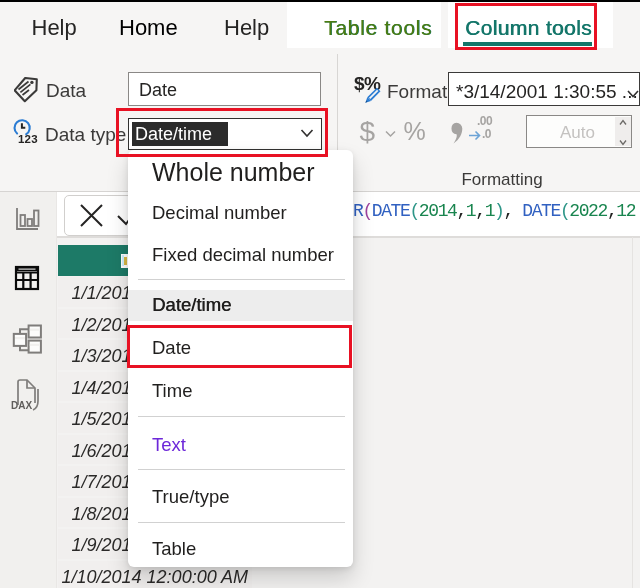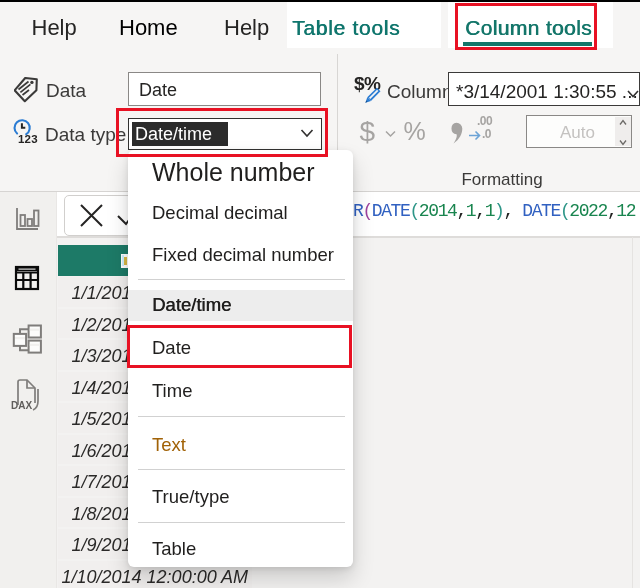--- a/index.html
+++ b/index.html
@@ -11,21 +11,21 @@
 <body>
 
 <div class="abs" style="left:0;top:0;width:640px;height:2px;background:#000;"></div>
 
 <div class="abs" style="left:0;top:2px;width:640px;height:50px;background:#f6f5f4;"></div>
 <div class="abs" style="left:287px;top:2px;width:154px;height:46px;background:#fff;"></div>
 <div class="abs" style="left:448px;top:2px;width:165px;height:46px;background:#fff;"></div>
 <div class="abs" style="left:31.5px;top:15px;font-size:22px;color:#252423;">Help</div>
 <div class="abs" style="left:119px;top:15px;font-size:22px;color:#000000;">Home</div>
 <div class="abs" style="left:224px;top:15px;font-size:22px;color:#252423;">Help</div>
-<div class="abs" style="left:292px;top:15.5px;font-size:21px;color:#0f766e;letter-spacing:0.7px;text-shadow:0.6px 0 0 #14766a;">Table tools</div>
+<div class="abs" style="left:324px;top:15.5px;font-size:21px;color:#4d7c0f;letter-spacing:0.7px;text-shadow:0.6px 0 0 #14766a;">Table tools</div>
 <div class="abs" style="left:465px;top:15.5px;font-size:21px;color:#14766a;letter-spacing:0.35px;text-shadow:0.6px 0 0 #14766a;">Column tools</div>
 <div class="abs" style="left:463px;top:42px;width:129px;height:4.2px;background:#14766a;"></div>
 <div class="abs" style="left:455px;top:3px;width:141.5px;height:47px;border:3px solid #e81123;z-index:20;"></div>
 
 <div class="abs" style="left:0;top:48px;width:640px;height:143px;background:#f6f5f4;"></div>
 <div class="abs" style="left:0;top:191px;width:640px;height:1px;background:#d6d4d2;"></div>
 <div class="abs" style="left:337px;top:54px;width:1px;height:132px;background:#d8d6d4;"></div>
 
 <svg class="abs" style="left:14px;top:77px;" width="26" height="26" viewBox="0 0 26 26">
   <g fill="none" stroke="#3b3a39" stroke-width="2.1" stroke-linejoin="round">
@@ -54,21 +54,21 @@
 
 <div class="abs" style="left:354px;top:73px;font-size:19px;font-weight:700;color:#252423;letter-spacing:-0.5px;">$%</div>
 <svg class="abs" style="left:361px;top:86px;z-index:3;" width="21" height="21" viewBox="0 0 21 21">
   <g transform="rotate(45 10.5 10.5)">
     <rect x="8" y="0.5" width="5.2" height="13.5" fill="#2b7cd3"></rect>
     <path d="M8 14 L13.2 14 L10.6 19.2 Z" fill="#2b7cd3"></path>
     <path d="M9.7 17.1 L10.6 19.2 L11.5 17.1 Z" fill="#1a4e86"></path>
     <rect x="9.7" y="1.8" width="1.7" height="11.4" fill="#f6f5f4"></rect>
   </g>
 </svg>
-<div class="abs" style="left:387px;top:81px;font-size:19px;color:#3b3a39;">Column</div>
+<div class="abs" style="left:387px;top:81px;font-size:19px;color:#3b3a39;">Format</div>
 <div class="abs" style="left:448.4px;top:71.5px;width:192px;height:34.7px;background:#fff;border:1.5px solid #3b3a39;"></div>
 <div class="abs" style="left:456px;top:81px;font-size:19px;color:#252423;white-space:nowrap;">*3/14/2001 1:30:55 ...</div>
 <svg class="abs" style="left:627px;top:89px;" width="12" height="10" viewBox="0 0 12 10">
     <path d="M1 2 L6 7.5 L11 2" fill="none" stroke="#323130" stroke-width="1.6"></path>
   </svg>
 
 <div class="abs" style="left:359.5px;top:116px;font-size:28px;color:#a6a4a2;">$</div>
 <svg class="abs" style="left:385px;top:130px;" width="11" height="8" viewBox="0 0 11 8">
     <path d="M1 1.5 L5.5 6 L10 1.5" fill="none" stroke="#a6a4a2" stroke-width="1.5"></path>
   </svg>
@@ -166,25 +166,25 @@
 <div class="abs" style="left:57.5px;top:497.5px;width:194.5px;height:29.5px;background:#f1efee;"></div>
 <div class="abs" style="left:57.5px;top:503.8px;width:190.5px;height:21px;font-size:18px;font-style:italic;color:#2b2a29;text-align:right;white-space:nowrap;">1/8/2014 12:00:00 AM</div>
 <div class="abs" style="left:57.5px;top:529.0px;width:194.5px;height:29.5px;background:#f1efee;"></div>
 <div class="abs" style="left:57.5px;top:535.3px;width:190.5px;height:21px;font-size:18px;font-style:italic;color:#2b2a29;text-align:right;white-space:nowrap;">1/9/2014 12:00:00 AM</div>
 <div class="abs" style="left:57.5px;top:560.5px;width:194.5px;height:29.5px;background:#f1efee;"></div>
 <div class="abs" style="left:57.5px;top:566.8px;width:190.5px;height:21px;font-size:18px;font-style:italic;color:#2b2a29;text-align:right;white-space:nowrap;">1/10/2014 12:00:00 AM</div>
 
 <div class="abs" style="left:127.5px;top:150px;width:225px;height:416.5px;background:#fff;border-radius:6px;box-shadow:0 12px 22px rgba(0,0,0,0.16), 0 2px 6px rgba(0,0,0,0.10);z-index:10;"></div>
 <div class="abs" style="left:127.5px;top:289.5px;width:225px;height:31px;background:#ededed;z-index:11;"></div>
 <div class="abs" style="left:152px;top:160.5px;height:22px;line-height:22px;font-size:25px;color:#201f1e;z-index:12;">Whole number</div>
-<div class="abs" style="left:152px;top:202px;height:22px;line-height:22px;font-size:18.5px;color:#201f1e;z-index:12;">Decimal decimal</div>
+<div class="abs" style="left:152px;top:202px;height:22px;line-height:22px;font-size:18.5px;color:#201f1e;z-index:12;">Decimal number</div>
 <div class="abs" style="left:152px;top:244px;height:22px;line-height:22px;font-size:18.5px;color:#201f1e;z-index:12;">Fixed decimal number</div>
 <div class="abs" style="left:152px;top:294px;height:22px;line-height:22px;font-size:18.5px;color:#201f1e;z-index:12;text-shadow:0.5px 0 0 #201f1e;">Date/time</div>
 <div class="abs" style="left:152px;top:337px;height:22px;line-height:22px;font-size:18.5px;color:#201f1e;z-index:12;">Date</div>
 <div class="abs" style="left:152px;top:380px;height:22px;line-height:22px;font-size:18.5px;color:#201f1e;z-index:12;">Time</div>
-<div class="abs" style="left:152px;top:434px;height:22px;line-height:22px;font-size:18.5px;color:#a16207;z-index:12;">Text</div>
+<div class="abs" style="left:152px;top:434px;height:22px;line-height:22px;font-size:18.5px;color:#6d28d9;z-index:12;">Text</div>
 <div class="abs" style="left:152px;top:486px;height:22px;line-height:22px;font-size:18.5px;color:#201f1e;z-index:12;">True/type</div>
 <div class="abs" style="left:152px;top:538px;height:22px;line-height:22px;font-size:18.5px;color:#201f1e;z-index:12;">Table</div>
 <div class="abs" style="left:137.5px;top:278.5px;width:207px;height:1px;background:#d1d1d1;z-index:12;"></div>
 <div class="abs" style="left:137.5px;top:416px;width:207px;height:1px;background:#d1d1d1;z-index:12;"></div>
 <div class="abs" style="left:137.5px;top:468.5px;width:207px;height:1px;background:#d1d1d1;z-index:12;"></div>
 <div class="abs" style="left:137.5px;top:521.7px;width:207px;height:1px;background:#d1d1d1;z-index:12;"></div>
 <div class="abs" style="left:126.5px;top:325px;width:225px;height:43px;border:3px solid #e81123;z-index:20;"></div>
 
 </body></html>

